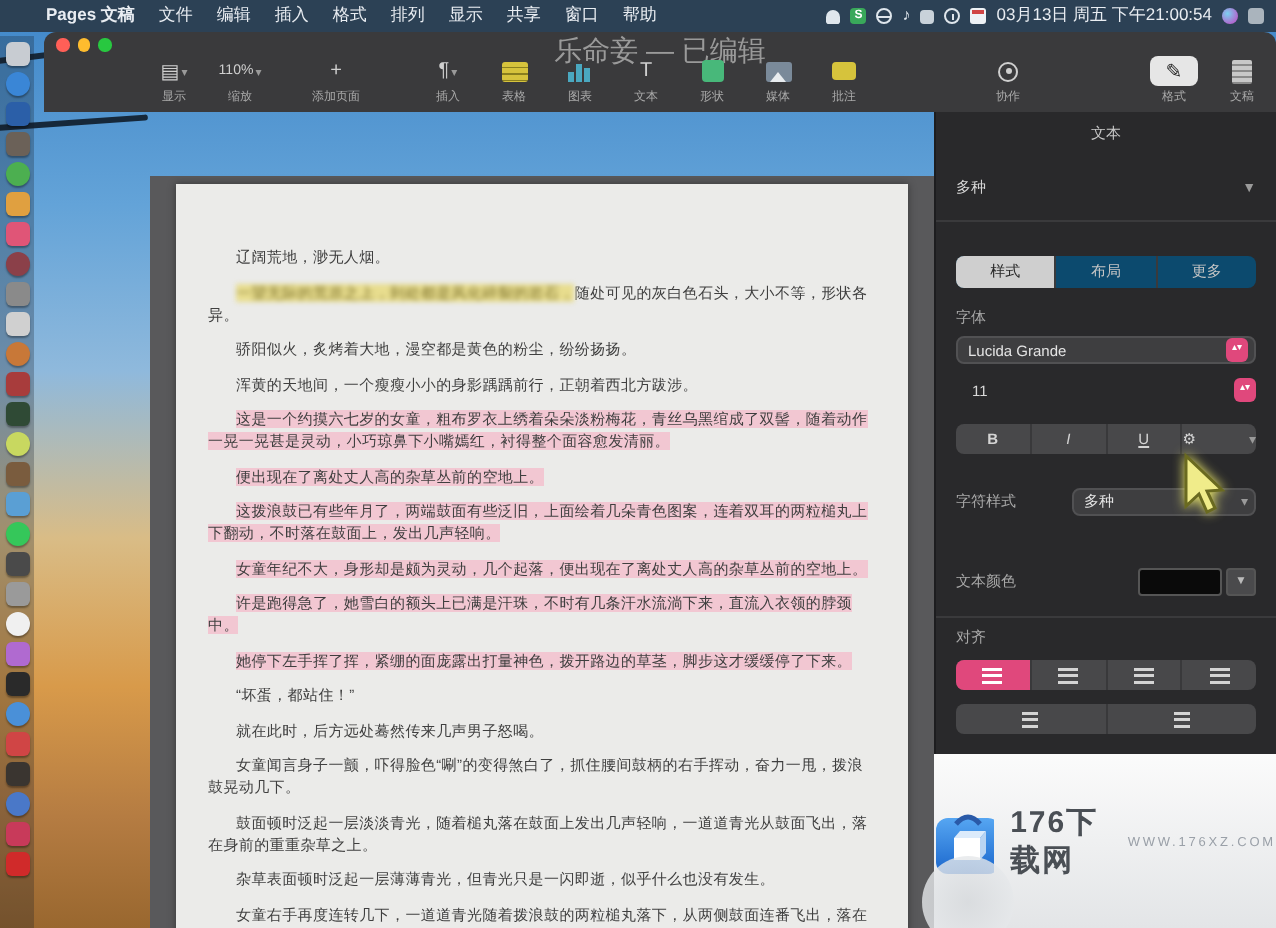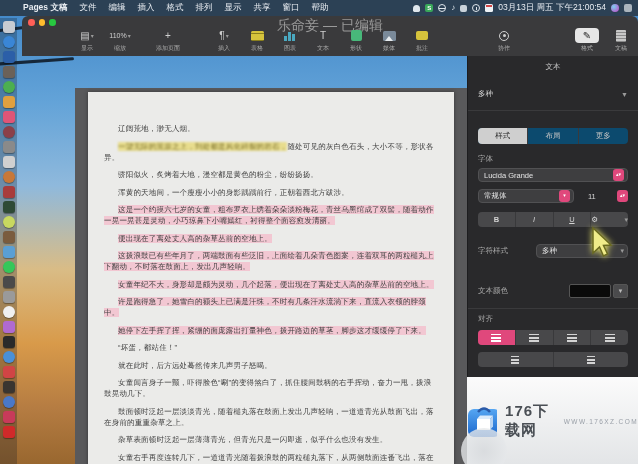--- a/index.html
+++ b/index.html
@@ -309,24 +309,20 @@
       <div class="sb-tab">更多</div>
     </div>
     <div class="sb-row sb-label" style="top:98px;">字体</div>
     <div class="sb-row" style="top:112px;">
       <div class="field" style="flex:1;">
         <span>Lucida Grande</span>
         <span class="pk">▴▾</span>
       </div>
     </div>
     <div class="sb-row" style="top:133px;gap:6px;">
-      <div class="field" style="width:96px;">
-        <span>常规体</span>
-        <span class="pk">▾</span>
-      </div>
       <span style="margin-left:8px;">11</span>
       <span class="pk">▴▾</span>
     </div>
     <div class="seg" style="top:156px;">
       <div class="seg-cell" style="font-weight:bold;">B</div>
       <div class="seg-cell" style="font-style:italic;">I</div>
       <div class="seg-cell" style="text-decoration:underline;">U</div>
       <div class="seg-cell">
           <span>⚙</span>
           <span class="sb-caret">▾</span>

